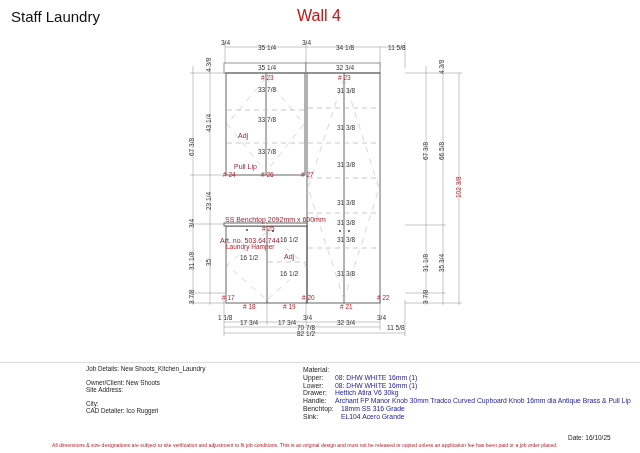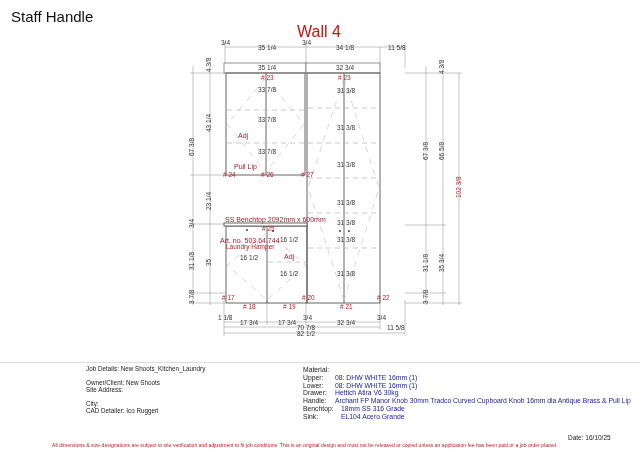--- a/index.html
+++ b/index.html
@@ -1,39 +1,39 @@
 <!DOCTYPE html>
 <html><head>
 <meta charset="utf-8">
 <style>
   html, body { margin: 0; padding: 0; background: #ffffff; }
   body { width: 640px; height: 453px; position: relative; overflow: hidden;
          font-family: "Liberation Sans", sans-serif; }
   .title { position: absolute; top: 8px; left: 11px; font-size: 15px; color: #111; }
-  .wall { position: absolute; top: 7px; left: 297px; font-size: 16px; color: #cc1111; margin-top: 16px; }
+  .wall { position: absolute; top: 7px; left: 297px; font-size: 16px; color: #cc1111; }
   svg.drawing { position: absolute; left: 0; top: 0; }
   .dim { font-family: "Liberation Sans", sans-serif; font-size: 6.5px; fill: #333; }
   .lbl { font-family: "Liberation Sans", sans-serif; font-size: 6.5px; fill: #333; }
   .red { fill: #b8202a; }
   .redbig { font-family: "Liberation Sans", sans-serif; font-size: 7px; fill: #a01d2b; }
   .footer-line { position: absolute; left: 0; top: 362px; width: 640px; height: 1px; background: #ddd; }
   .job { position: absolute; left: 86px; top: 365px; font-size: 6.3px; color: #222; line-height: 7.6px; }
   .job div { white-space: nowrap; }
   .mat { position: absolute; left: 303px; top: 366px; font-size: 6.8px; color: #222; line-height: 7.8px; width: 330px; }
   .mat .row { display: flex; }
   .mat .k { width: 32px; flex-shrink: 0; }
   .mat .v { color: #1a1a9a; }
   .mat .k.wide { width: 38px; }
   .date { position: absolute; left: 568px; top: 434px; font-size: 6.5px; color: #222; }
   .disc { position: absolute; left: 52px; top: 442px; font-size: 5.1px; color: #b8202a; white-space: nowrap; }
 </style>
 </head>
 <body>
 
-<div class="title">Staff Handle</div>
+<div class="title">Staff Laundry</div>
 <div class="wall">Wall 4</div>
 
 <svg class="drawing" width="640" height="360" viewBox="0 0 640 360">
   <g stroke="#888" stroke-width="0.5" fill="none">
 
     <line x1="225" y1="47" x2="405" y2="47"></line>
     <line x1="225" y1="42" x2="225" y2="68"></line>
     <line x1="306" y1="42" x2="306" y2="68"></line>
     <line x1="405" y1="42" x2="405" y2="68"></line>
     <line x1="380" y1="47" x2="380" y2="68"></line>

